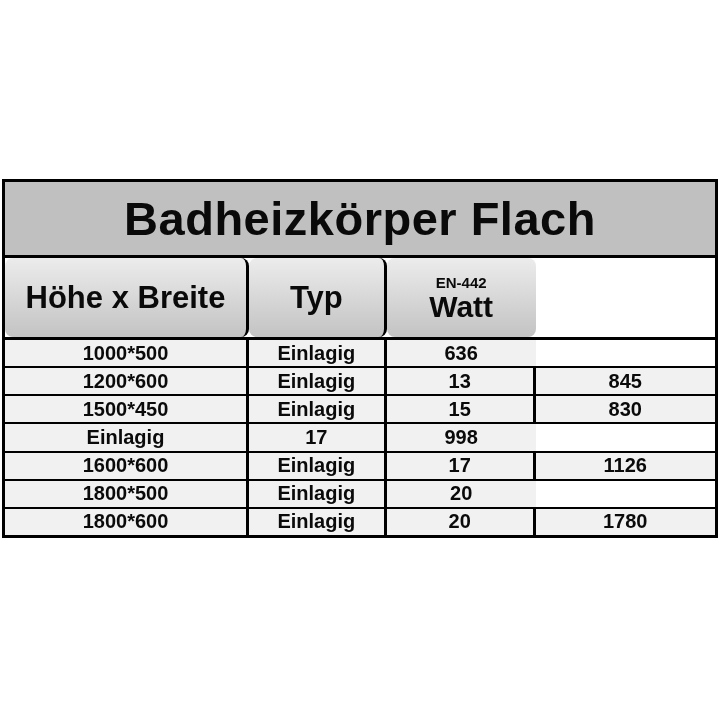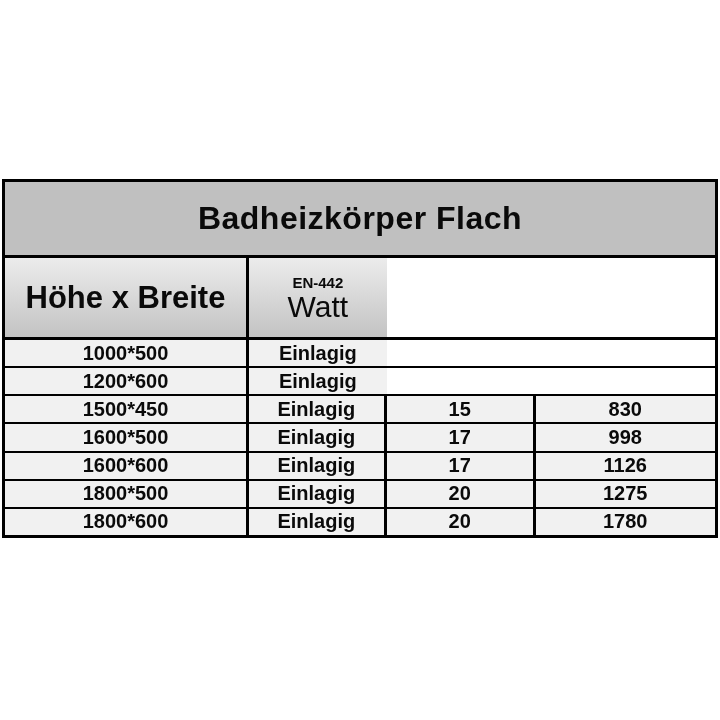--- a/index.html
+++ b/index.html
@@ -35,21 +35,21 @@
   .title-row{
     height:76px;
     flex:0 0 auto;
     border-bottom:3px solid var(--border);
     background:var(--title-bg);
     display:flex;
     align-items:center;
     justify-content:center;
   }
   .title-row .title-text{
-    font-size:32px;
+    font-size:47px;
     font-weight:bold;
     letter-spacing:0.5px;
   }
   .grid-row{
     display:grid;
     grid-template-columns:246fr 139fr 150fr 181fr;
   }
   .header-row{
     height:82px;
     flex:0 0 auto;
@@ -60,34 +60,35 @@
     align-items:center;
     justify-content:center;
     border-right:3px solid var(--border);
     overflow:hidden;
   }
   .cell:last-child{border-right:none;}
   .header-cell{
     background:linear-gradient(to bottom,var(--header-top),var(--header-bottom));
     font-size:31px;
     font-weight:bold;
+    border-radius:8px;
   }
   .header-cell.watt-cell{
     flex-direction:column;
     justify-content:center;
     line-height:1.05;
     padding-top:2px;
   }
   .watt-cell .superlabel{
     font-size:15px;
     font-weight:bold;
   }
   .watt-cell .mainlabel{
     font-size:30px;
-    font-weight:normal;
+    font-weight:bold;
   }
   .body-rows{
     flex:1 1 auto;
     display:flex;
     flex-direction:column;
   }
   .data-row{
     flex:1 1 0;
     border-bottom:2px solid var(--border);
   }
@@ -103,58 +104,60 @@
 
 <div class="stage">
   <div class="spec-table">
 
     <div class="title-row">
       <span class="title-text">Badheizkörper Flach</span>
     </div>
 
     <div class="grid-row header-row">
       <div class="cell header-cell">Höhe x Breite</div>
+      <div class="cell header-cell">Typ</div>
       <div class="cell header-cell watt-cell">
         <span class="superlabel">EN-442</span>
         <span class="mainlabel">Watt</span>
       </div>
     </div>
 
     <div class="body-rows" id="body-rows">
         <div class="grid-row data-row">
           <div class="cell data-cell">1000*500</div>
           <div class="cell data-cell">Einlagig</div>
+          <div class="cell data-cell">636</div>
         </div>
         <div class="grid-row data-row">
           <div class="cell data-cell">1200*600</div>
           <div class="cell data-cell">Einlagig</div>
+          <div class="cell data-cell">13</div>
+          <div class="cell data-cell">845</div>
         </div>
         <div class="grid-row data-row">
           <div class="cell data-cell">1500*450</div>
           <div class="cell data-cell">Einlagig</div>
           <div class="cell data-cell">15</div>
           <div class="cell data-cell">830</div>
         </div>
         <div class="grid-row data-row">
-          <div class="cell data-cell">1600*500</div>
           <div class="cell data-cell">Einlagig</div>
           <div class="cell data-cell">17</div>
           <div class="cell data-cell">998</div>
         </div>
         <div class="grid-row data-row">
           <div class="cell data-cell">1600*600</div>
           <div class="cell data-cell">Einlagig</div>
           <div class="cell data-cell">17</div>
           <div class="cell data-cell">1126</div>
         </div>
         <div class="grid-row data-row">
           <div class="cell data-cell">1800*500</div>
           <div class="cell data-cell">Einlagig</div>
           <div class="cell data-cell">20</div>
-          <div class="cell data-cell">1275</div>
         </div>
         <div class="grid-row data-row">
           <div class="cell data-cell">1800*600</div>
           <div class="cell data-cell">Einlagig</div>
           <div class="cell data-cell">20</div>
           <div class="cell data-cell">1780</div>
         </div>
       </div>
 
   </div>

